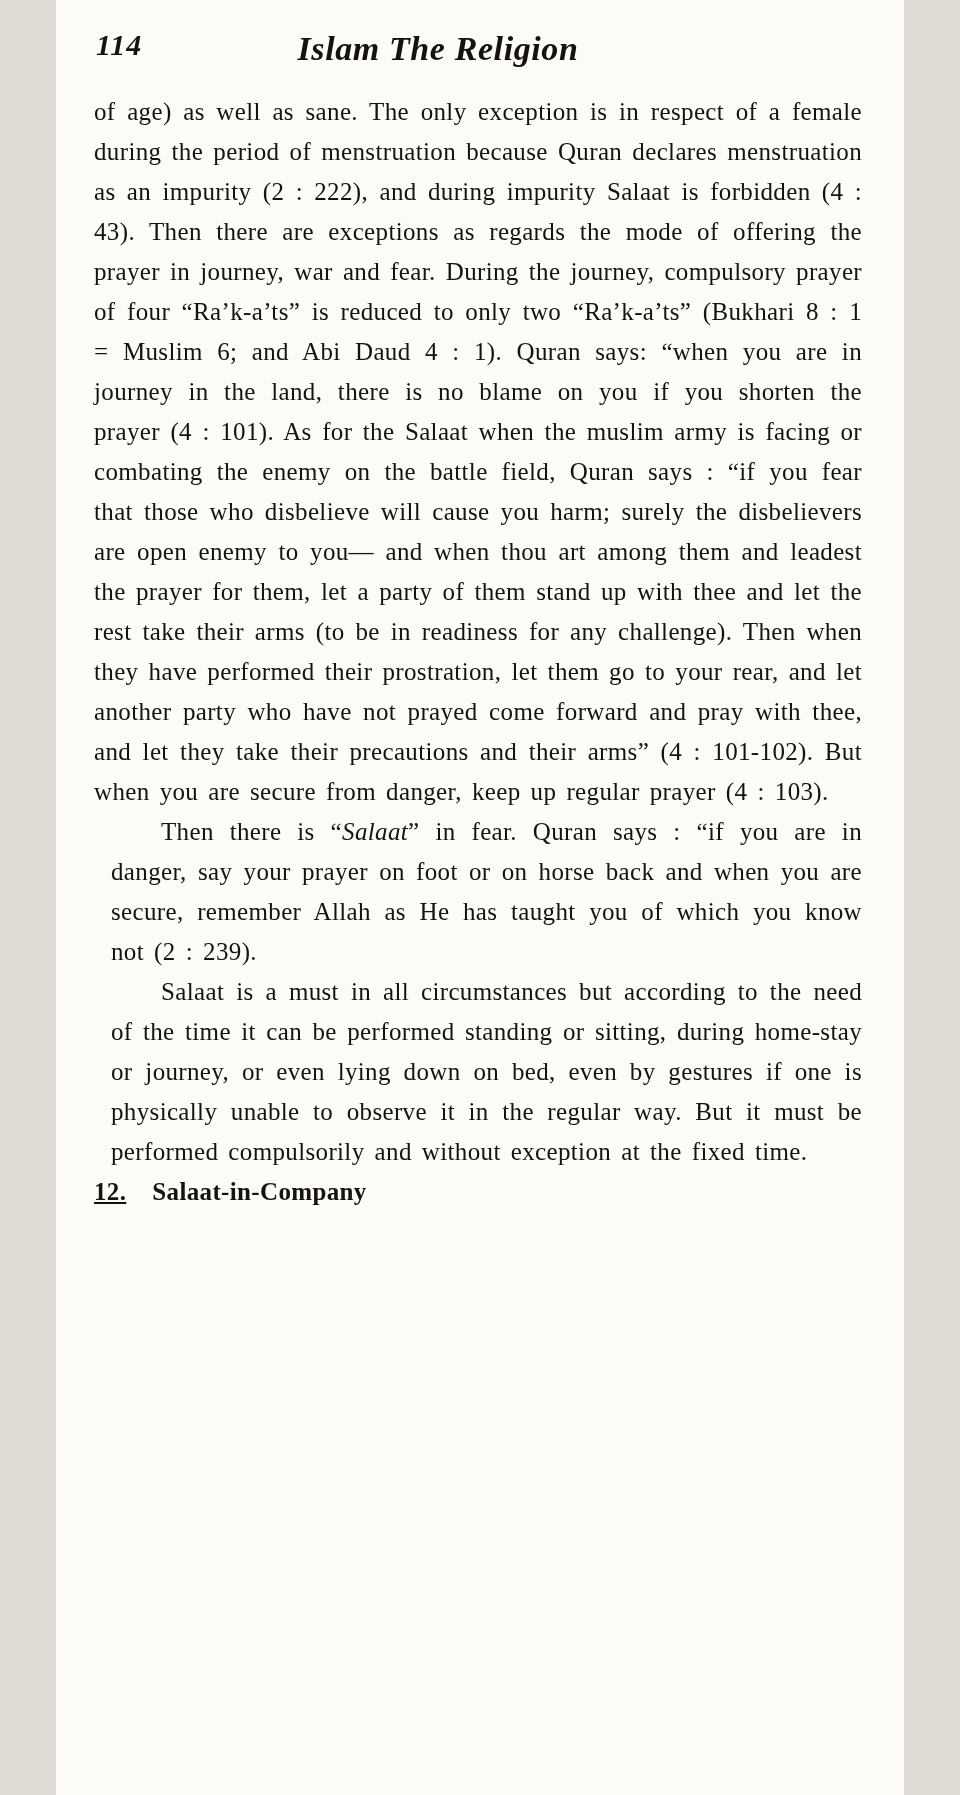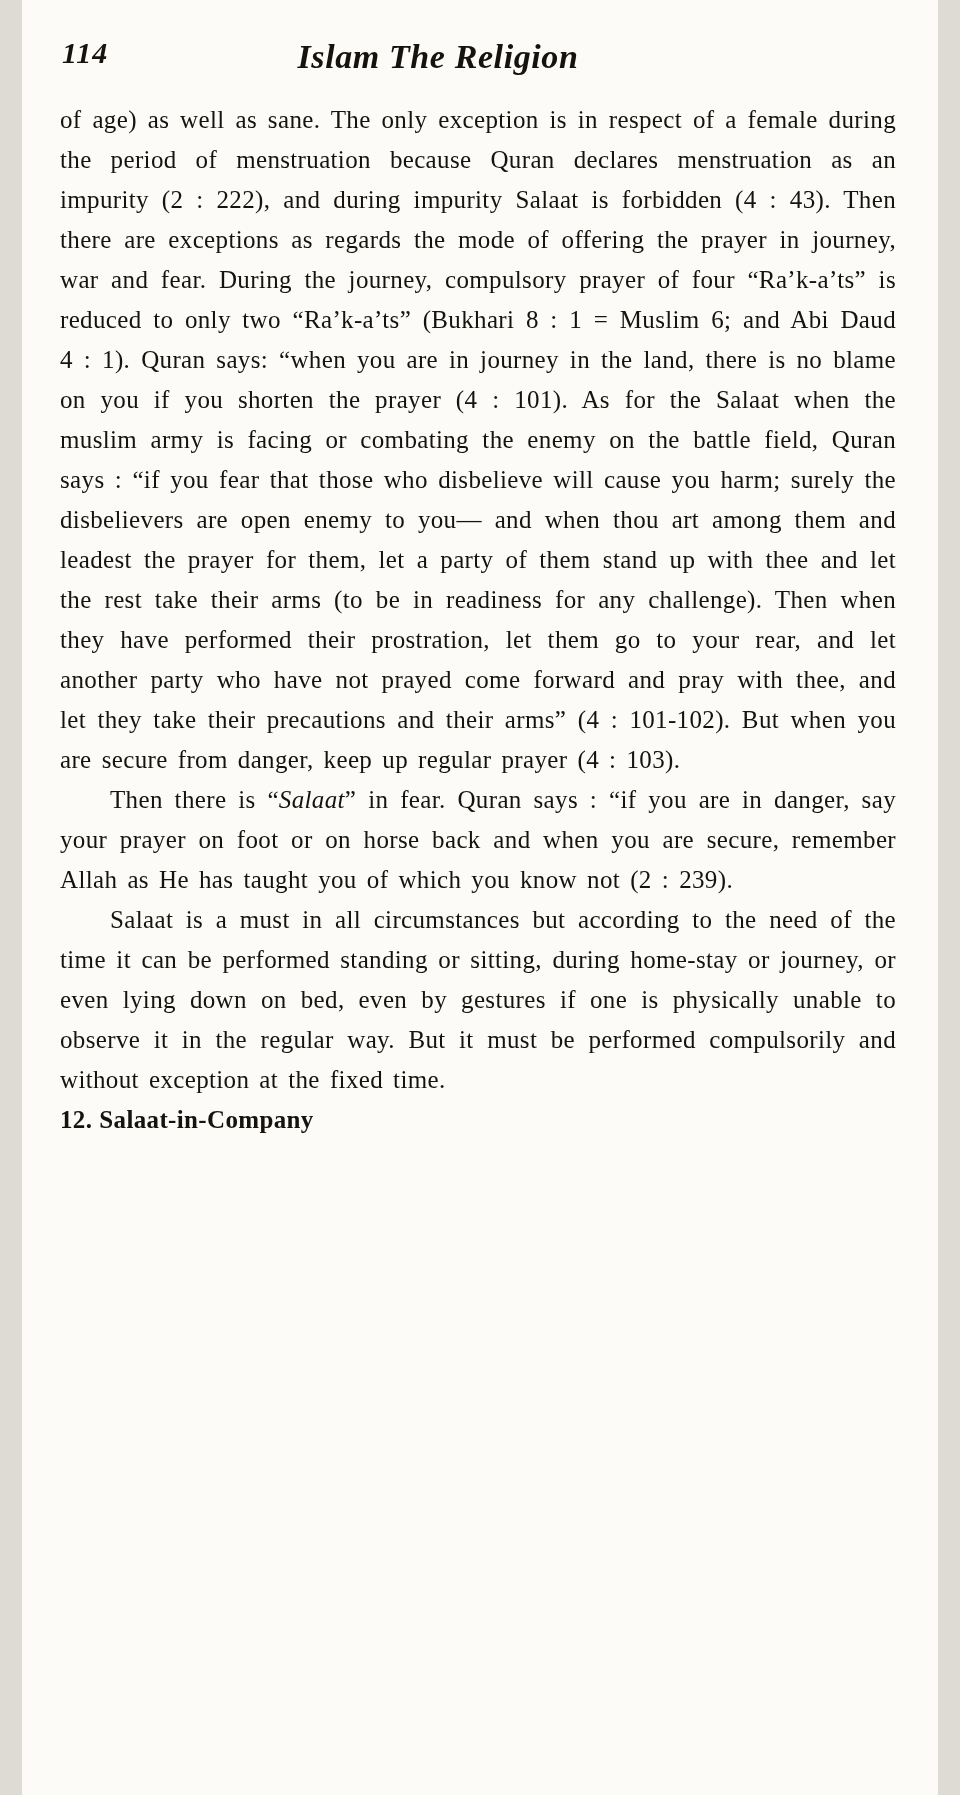--- a/index.html
+++ b/index.html
@@ -2,28 +2,28 @@
 <html><head>
 <meta charset="utf-8">
 <style>
   html, body {
     margin: 0;
     padding: 0;
     background: #dedbd4;
   }
   .page {
     position: relative;
-    width: 916px;
+    width: 848px;
     height: 1795px;
     margin: 0 auto;
     background: #fcfbf7;
     color: #16130f;
     font-family: "Liberation Serif", serif;
     box-sizing: border-box;
-    padding: 34px 42px 18px 38px;
+    padding: 26px 42px 18px 38px;
     overflow: hidden;
   }
   .running-head {
     position: relative;
     height: 52px;
     margin-bottom: 14px;
   }
   .page-number {
     position: absolute;
     left: 2px;
@@ -47,34 +47,36 @@
   .body-text p {
     margin: 0;
     font-size: 25px;
     line-height: 40px;
     text-align: justify;
     letter-spacing: 0.35px;
     word-spacing: 3.5px;
   }
   .body-text p.indent {
     text-indent: 50px;
+    margin-left: 17px;
   }
   .body-text p.justify-last {
     text-align-last: justify;
   }
   .section-heading {
     margin: 0;
     font-size: 26.5px;
     line-height: 40px;
     font-weight: bold;
     letter-spacing: 0.35px;
   }
   .section-heading .sec-num {
     display: inline-block;
-    margin-right: 7px;
+    margin-right: 26px;
+    text-decoration: underline;
   }
   .italic-word {
     font-style: italic;
   }
 </style>
 </head>
 <body>
 
 <div class="page">
 

